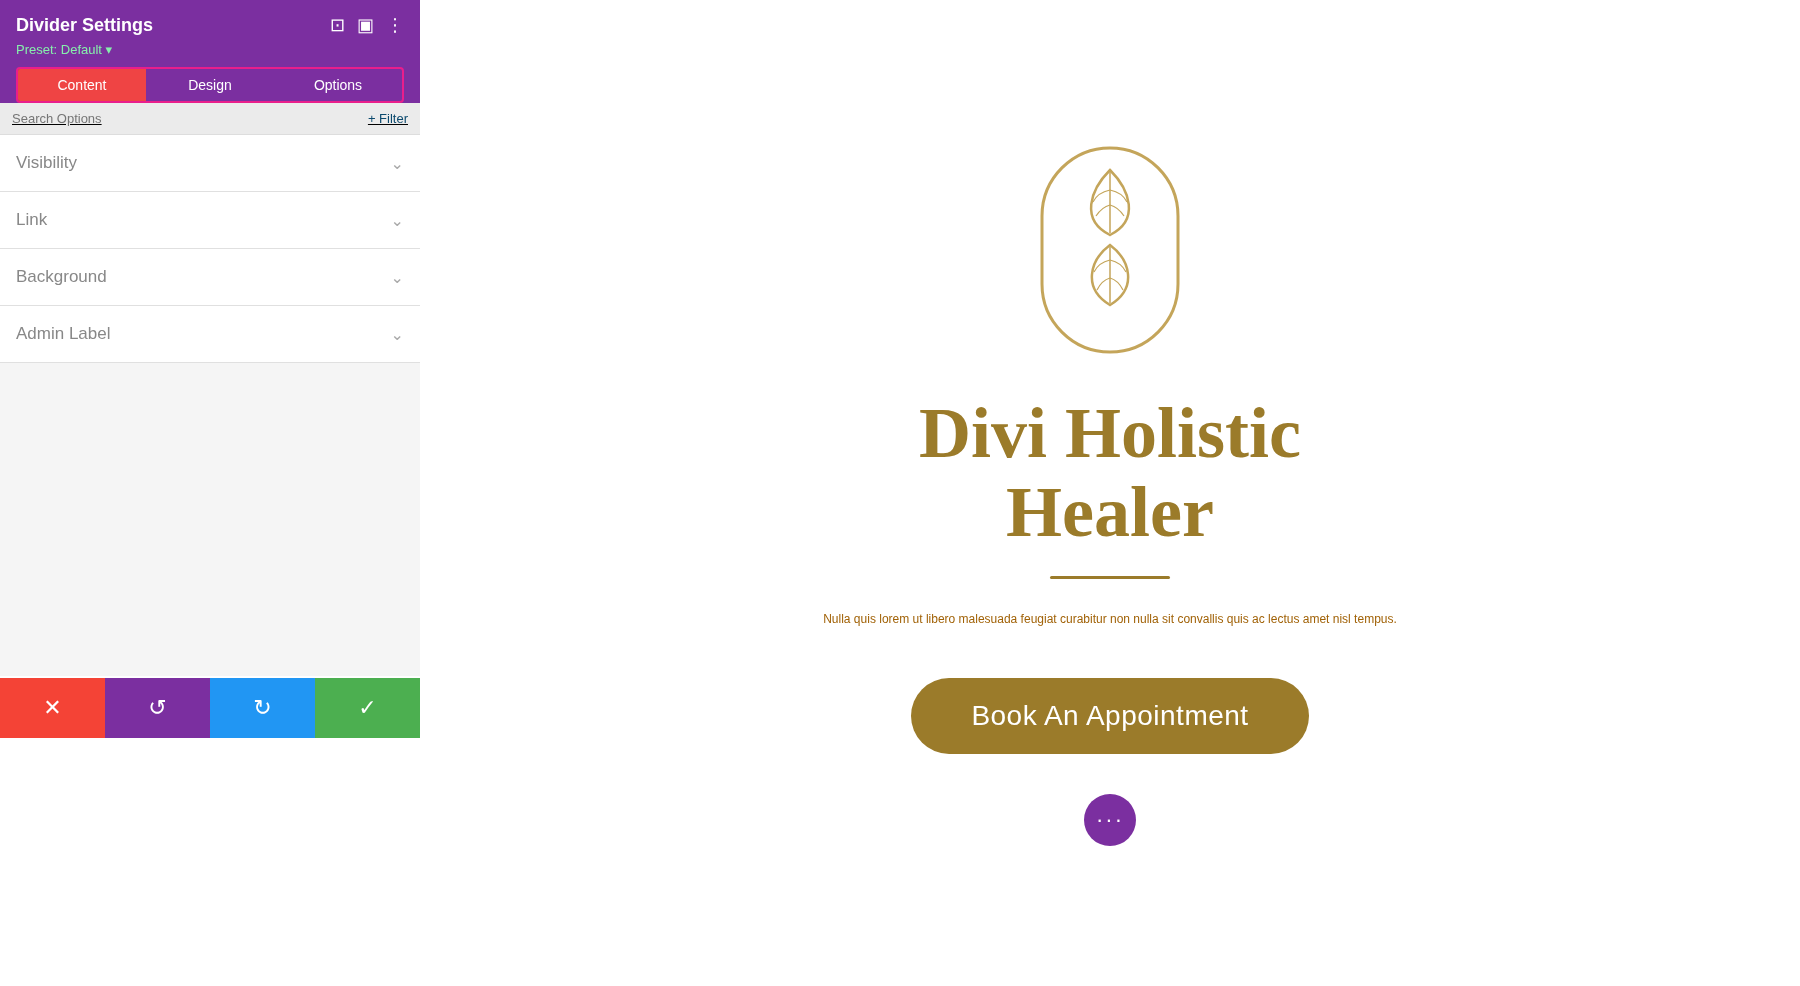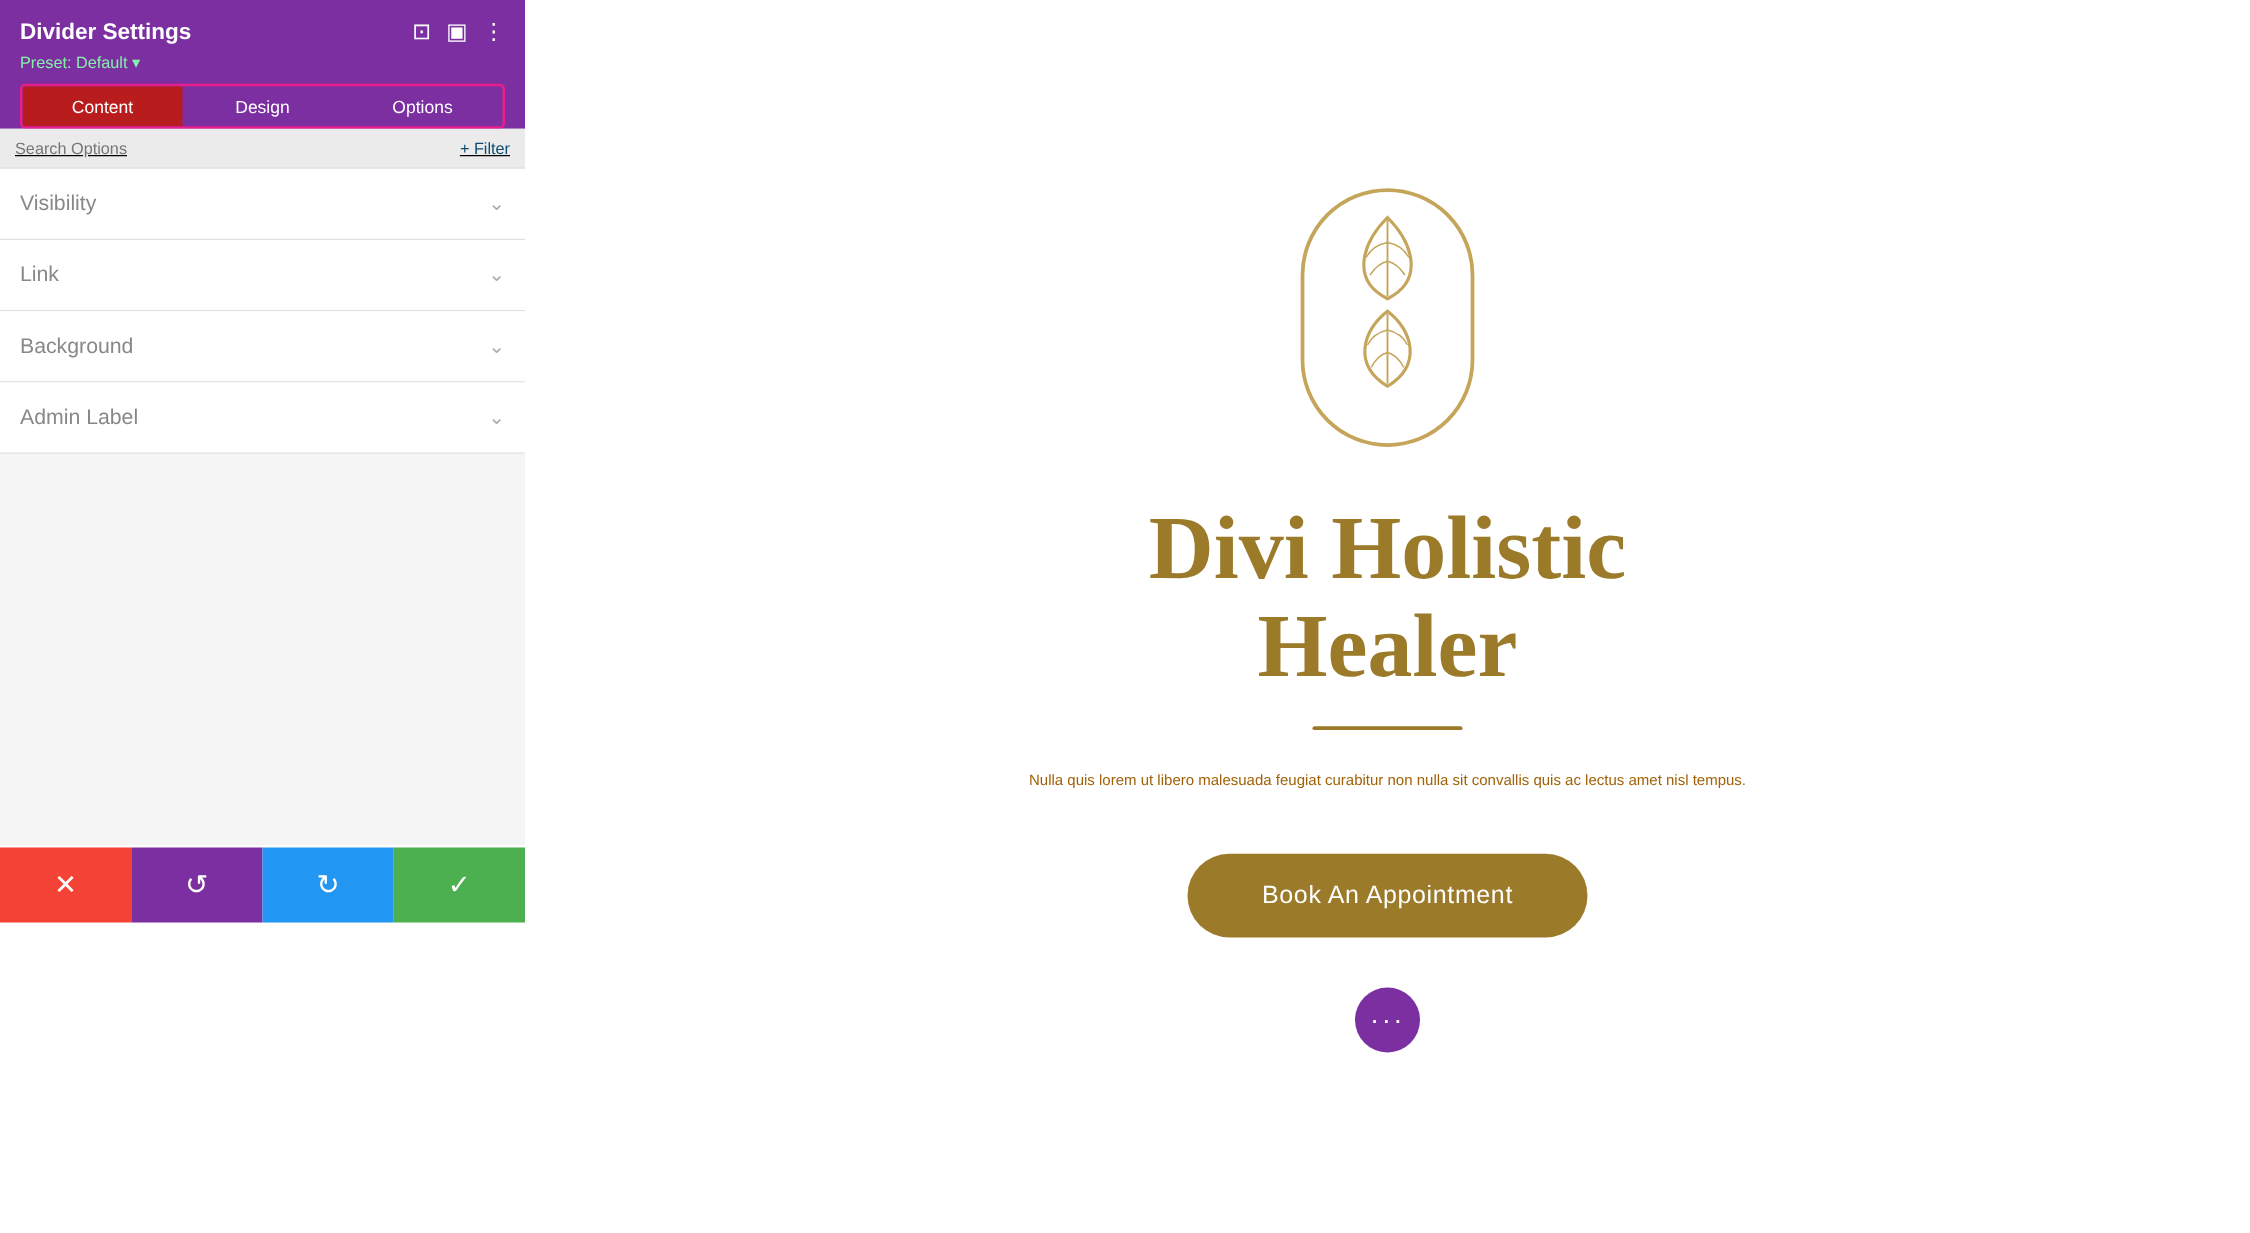--- a/index.html
+++ b/index.html
@@ -70,21 +70,21 @@
       text-align: center;
       color: #fff;
       font-size: 14px;
       font-weight: 500;
       cursor: pointer;
       background: transparent;
       border: none;
     }
 
     .tab-btn.active {
-      background: #b91c1c;
+      background: #ef4444;
     }
 
     #search-bar {
       display: flex;
       align-items: center;
       padding: 8px 12px;
       background: #ebebeb;
       border-bottom: 1px solid #ddd;
       gap: 8px;
       text-decoration: underline;
@@ -232,21 +232,21 @@
       margin-bottom: 48px;
       max-width: 580px;
     }
 
     #book-btn {
       background: #9b7b2a;
       color: #fff;
       border: none;
       border-radius: 50px;
       padding: 22px 60px;
-      font-size: 20px;
+      font-size: 28px;
       font-weight: 500;
       cursor: pointer;
       letter-spacing: 0.5px;
       margin-bottom: 40px;
     }
 
     #floating-btn {
       width: 52px;
       height: 52px;
       background: #7b2fa0;

